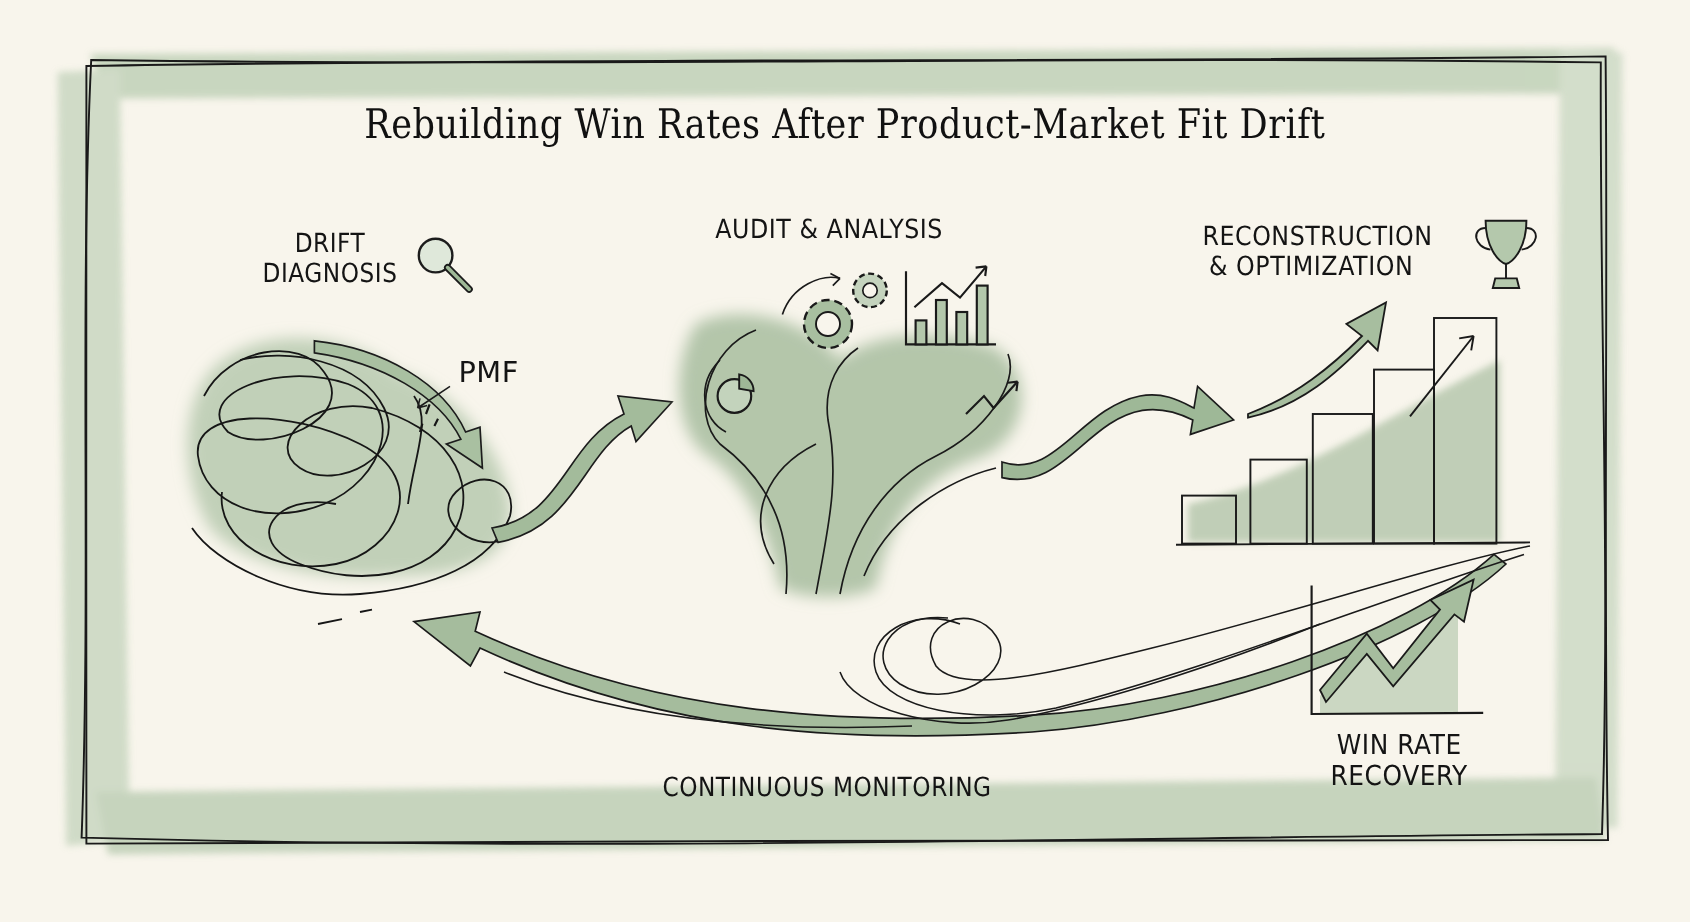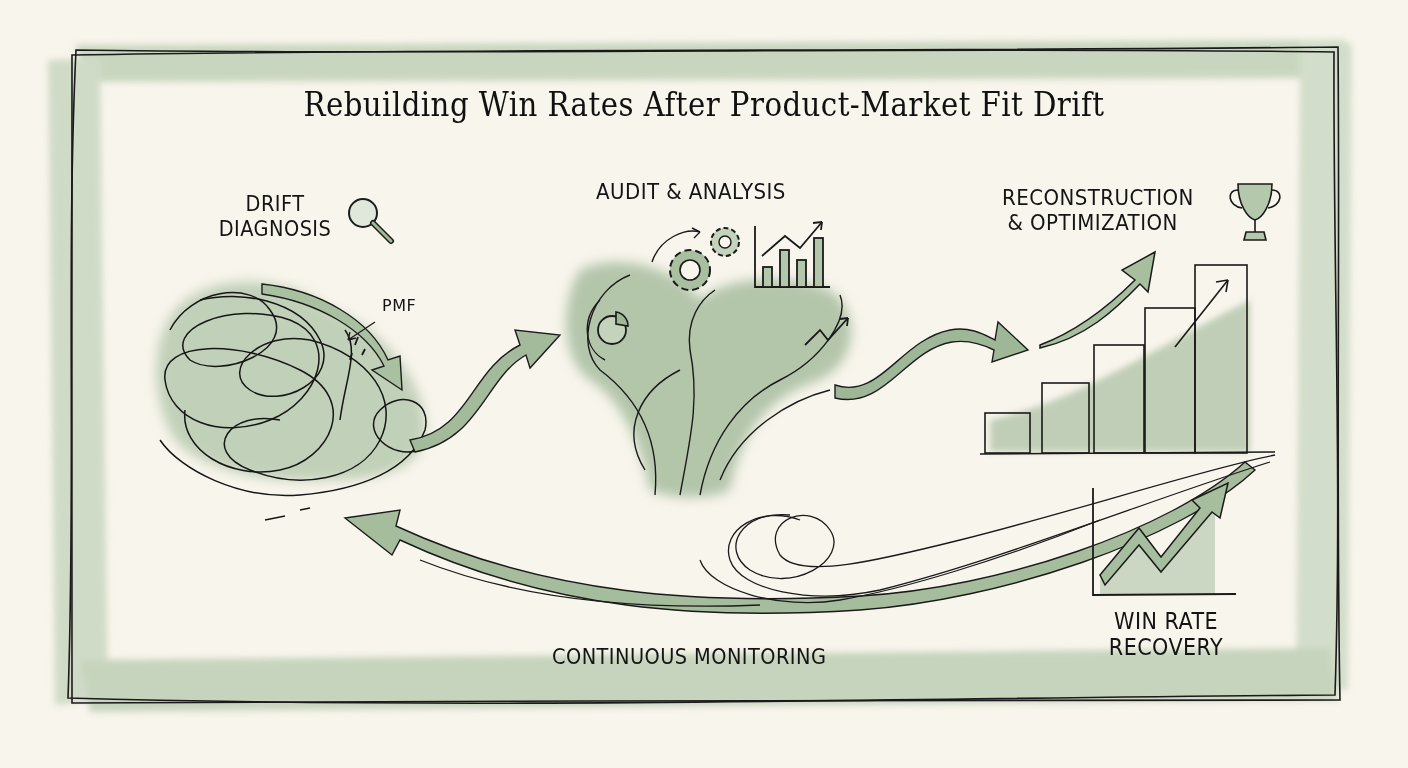--- a/index.html
+++ b/index.html
@@ -1,21 +1,21 @@
 <!DOCTYPE html>
 <html><head>
 <meta charset="utf-8">
 <style>
   html,body{margin:0;padding:0;}
   body{width:1408px;height:768px;background:#f8f5ec;position:relative;overflow:hidden;font-family:"DejaVu Sans",sans-serif;}
   .canvas{position:absolute;left:0;top:0;width:1408px;height:768px;}
   .label{position:absolute;color:#141414;text-transform:uppercase;letter-spacing:0.5px;line-height:1.12;font-family:"DejaVu Sans",sans-serif;}
   .title{position:absolute;left:0;width:1408px;top:84px;text-align:center;font-family:"DejaVu Serif",serif;font-size:34px;letter-spacing:0.5px;color:#111;transform:scaleX(0.86);transform-origin:center;}
   .lbl-drift{left:205px;top:192px;font-size:22px;text-align:center;width:140px;transform:scaleX(0.88);}
-  .lbl-pmf{left:382px;top:297px;font-size:16px;}
+  .lbl-pmf{left:382px;top:297px;font-size:24px;}
   .lbl-audit{left:596px;top:180px;font-size:22px;transform:scaleX(0.9);transform-origin:left;}
   .lbl-recon{left:1002px;top:186px;font-size:22px;transform:scaleX(0.9);transform-origin:left;}
   .lbl-recon .l2{display:block;padding-left:6px;}
   .lbl-win{left:1095px;top:609px;font-size:23px;text-align:center;width:142px;transform:scaleX(0.9);}
   .lbl-monitor{left:552px;top:645px;font-size:22px;transform:scaleX(0.88);transform-origin:left;}
 </style>
 </head>
 <body>
 
 <svg class="canvas" viewBox="0 0 1408 768" xmlns="http://www.w3.org/2000/svg">

